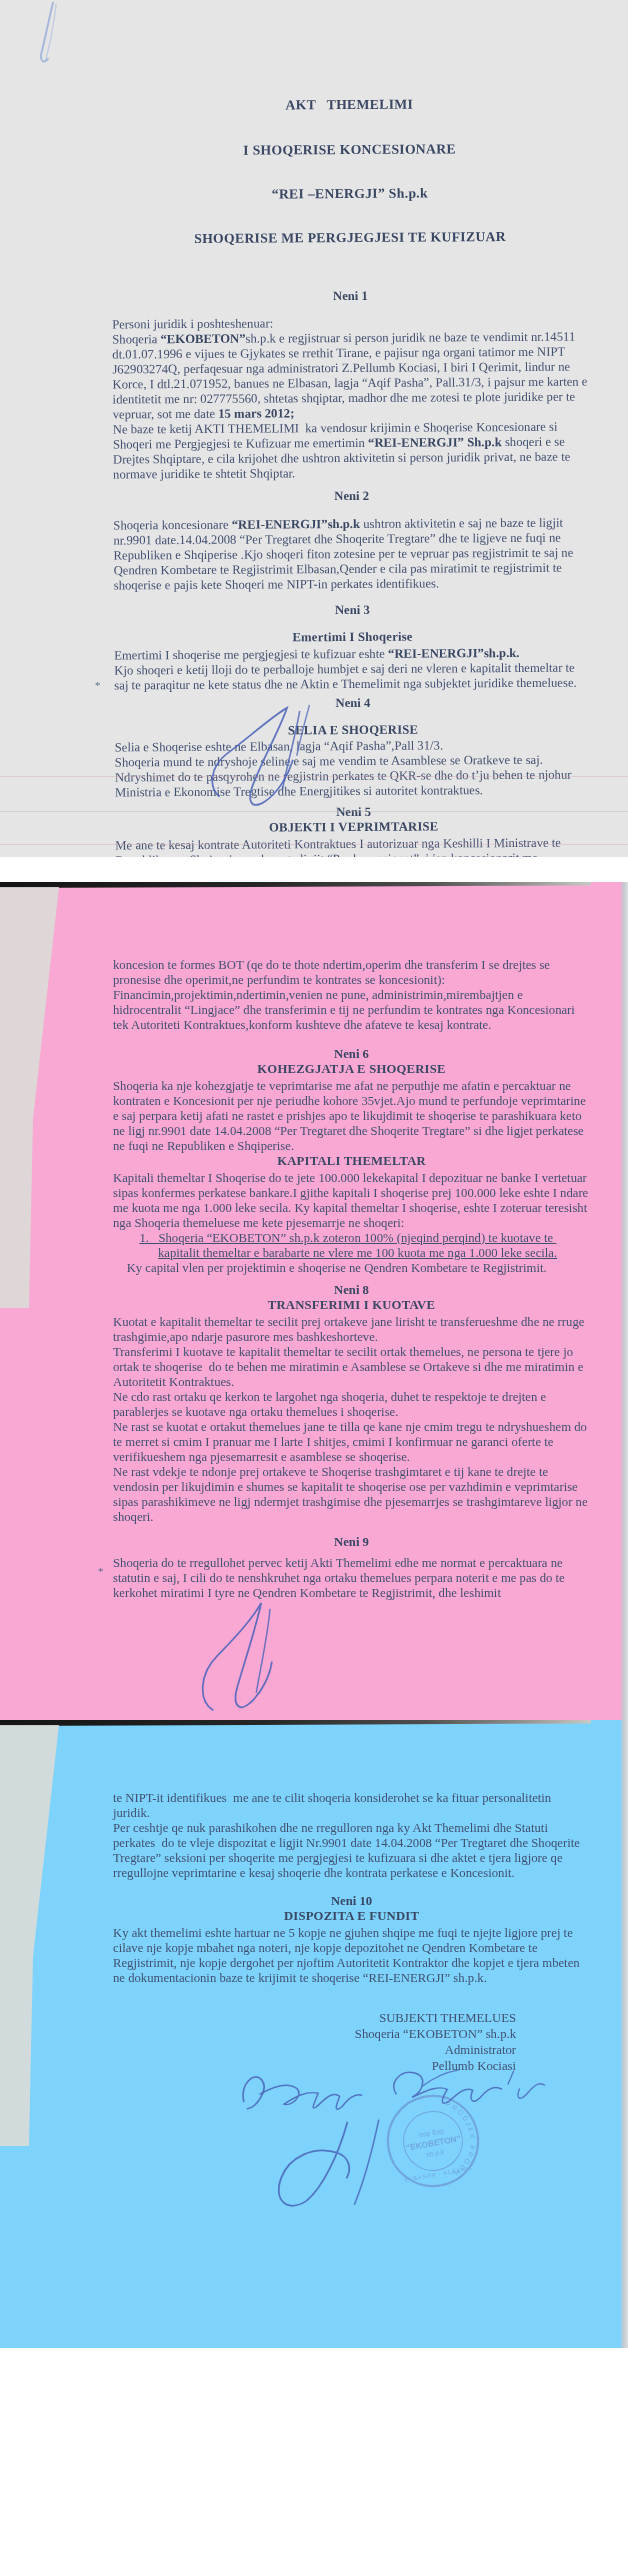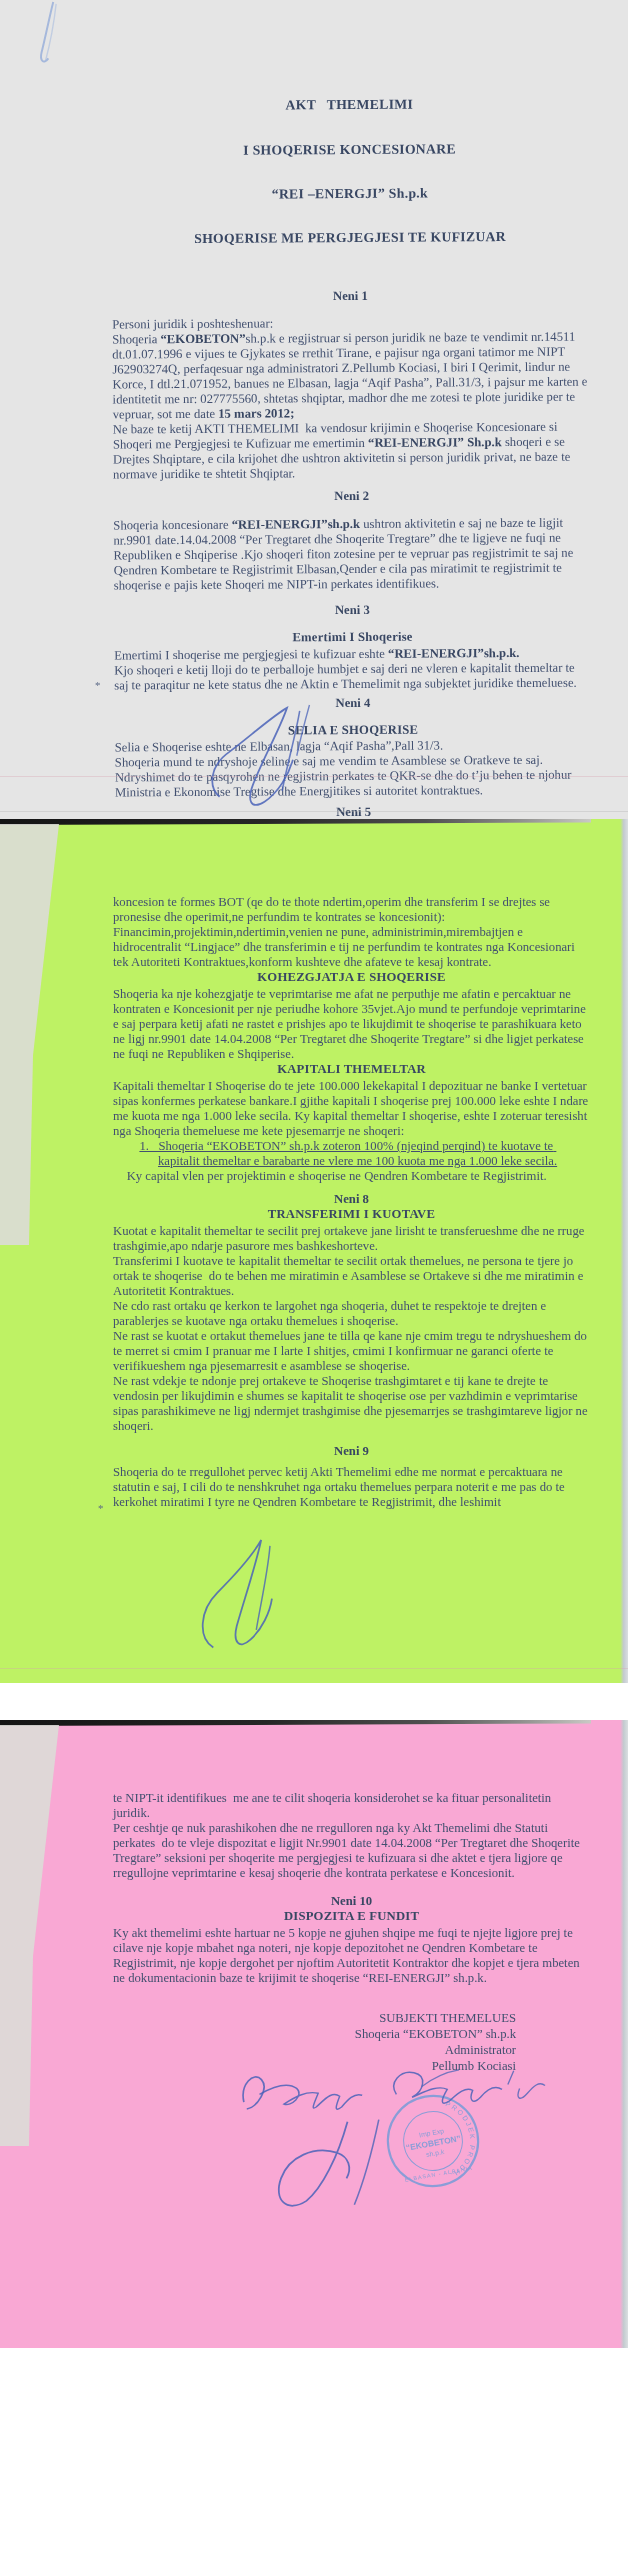--- a/index.html
+++ b/index.html
@@ -3,22 +3,22 @@
 <meta charset="utf-8">
 <style>
   html,body{margin:0;padding:0;}
   body{
     width:629px;height:2576px;position:relative;background:#ffffff;
     font-family:"Liberation Serif", serif;color:#425070;
     -webkit-font-smoothing:antialiased;
   }
   .page{position:absolute;left:0;width:629px;overflow:hidden;}
   #page1{top:0;height:857px;background:#e5e5e5;}
-  #page2{top:819px;height:864px;background:#bef264;}
-  #page3{top:1720px;height:628px;background:#f9a8d4;}
+  #page2{top:882px;height:864px;background:#f9a8d4;}
+  #page3{top:1720px;height:628px;background:#7dd3fc;}
   .sep{position:absolute;top:0;left:0;width:591px;height:5.9px;
        background:linear-gradient(90deg,#141414 0%,#262626 45%,#4f4f4f 72%,#8f8f8d 88%,#c9c9c5 100%);
        transform:skewY(-0.25deg);transform-origin:left top;}
   .corner-wedge{position:absolute;top:4.9px;left:0;width:116px;height:421px;background:#dbdbd7;
        clip-path:polygon(0 0,59px 0,33px 55%,29px 100%,0 100%);opacity:.9;}
   .right-strip{position:absolute;top:0;right:0;width:8.8px;height:100%;
        background:linear-gradient(90deg,rgba(190,197,202,0) 0%,#c3cacf 40%,#dfe3e5 100%);}
   .content{position:absolute;left:113px;width:477px;font-size:12.7px;line-height:15px;text-align:left;}
   .title{ text-align:center;font-weight:bold;font-size:13.7px;line-height:14.7px;letter-spacing:0.3px;color:#394763;white-space:pre-wrap;}
   .neni{text-align:center;font-weight:bold;color:#394763;}
@@ -91,20 +91,21 @@
 
 <div class="page" id="page2">
   <div class="sep"></div>
   <div class="corner-wedge"></div>
   <div class="right-strip"></div>
 
   <div class="content" style="top:76px;">
     <div class="para">koncesion te formes BOT (qe do te thote ndertim,operim dhe transferim I se drejtes se pronesise dhe operimit,ne perfundim te kontrates se koncesionit):
 Financimin,projektimin,ndertimin,venien ne pune, administrimin,mirembajtjen e hidrocentralit “Lingjace” dhe transferimin e tij ne perfundim te kontrates nga Koncesionari tek Autoriteti Kontraktues,konform kushteve dhe afateve te kesaj kontrate.</div>
 
+    <div class="neni" style="margin-top:13.7px">Neni 6</div>
     <div class="sub">KOHEZGJATJA E SHOQERISE</div>
     <div class="para" style="margin-top:2px">Shoqeria ka nje kohezgjatje te veprimtarise me afat ne perputhje me afatin e percaktuar ne kontraten e Koncesionit per nje periudhe kohore 35vjet.Ajo mund te perfundoje veprimtarine e saj perpara ketij afati ne rastet e prishjes apo te likujdimit te shoqerise te parashikuara keto ne ligj nr.9901 date 14.04.2008 “Per Tregtaret dhe Shoqerite Tregtare” si dhe ligjet perkatese ne fuqi ne Republiken e Shqiperise.</div>
 
     <div class="sub">KAPITALI THEMELTAR</div>
     <div class="para" style="margin-top:2px">Kapitali themeltar I Shoqerise do te jete 100.000 lekekapital I depozituar ne banke I vertetuar sipas konfermes perkatese bankare.I gjithe kapitali I shoqerise prej 100.000 leke eshte I ndare me kuota me nga 1.000 leke secila. Ky kapital themeltar I shoqerise, eshte I zoteruar teresisht  nga Shoqeria themeluese me kete pjesemarrje ne shoqeri:</div>
     <div class="list-item">1.   Shoqeria “EKOBETON” sh.p.k zoteron 100% (njeqind perqind) te kuotave te kapitalit themeltar e barabarte ne vlere me 100 kuota me nga 1.000 leke secila.</div>
     <div class="closing-line">Ky capital vlen per projektimin e shoqerise ne Qendren Kombetare te Regjistrimit.</div>
 
     <div class="neni" style="margin-top:7.8px">Neni 8</div>
     <div class="sub">TRANSFERIMI I KUOTAVE</div>

